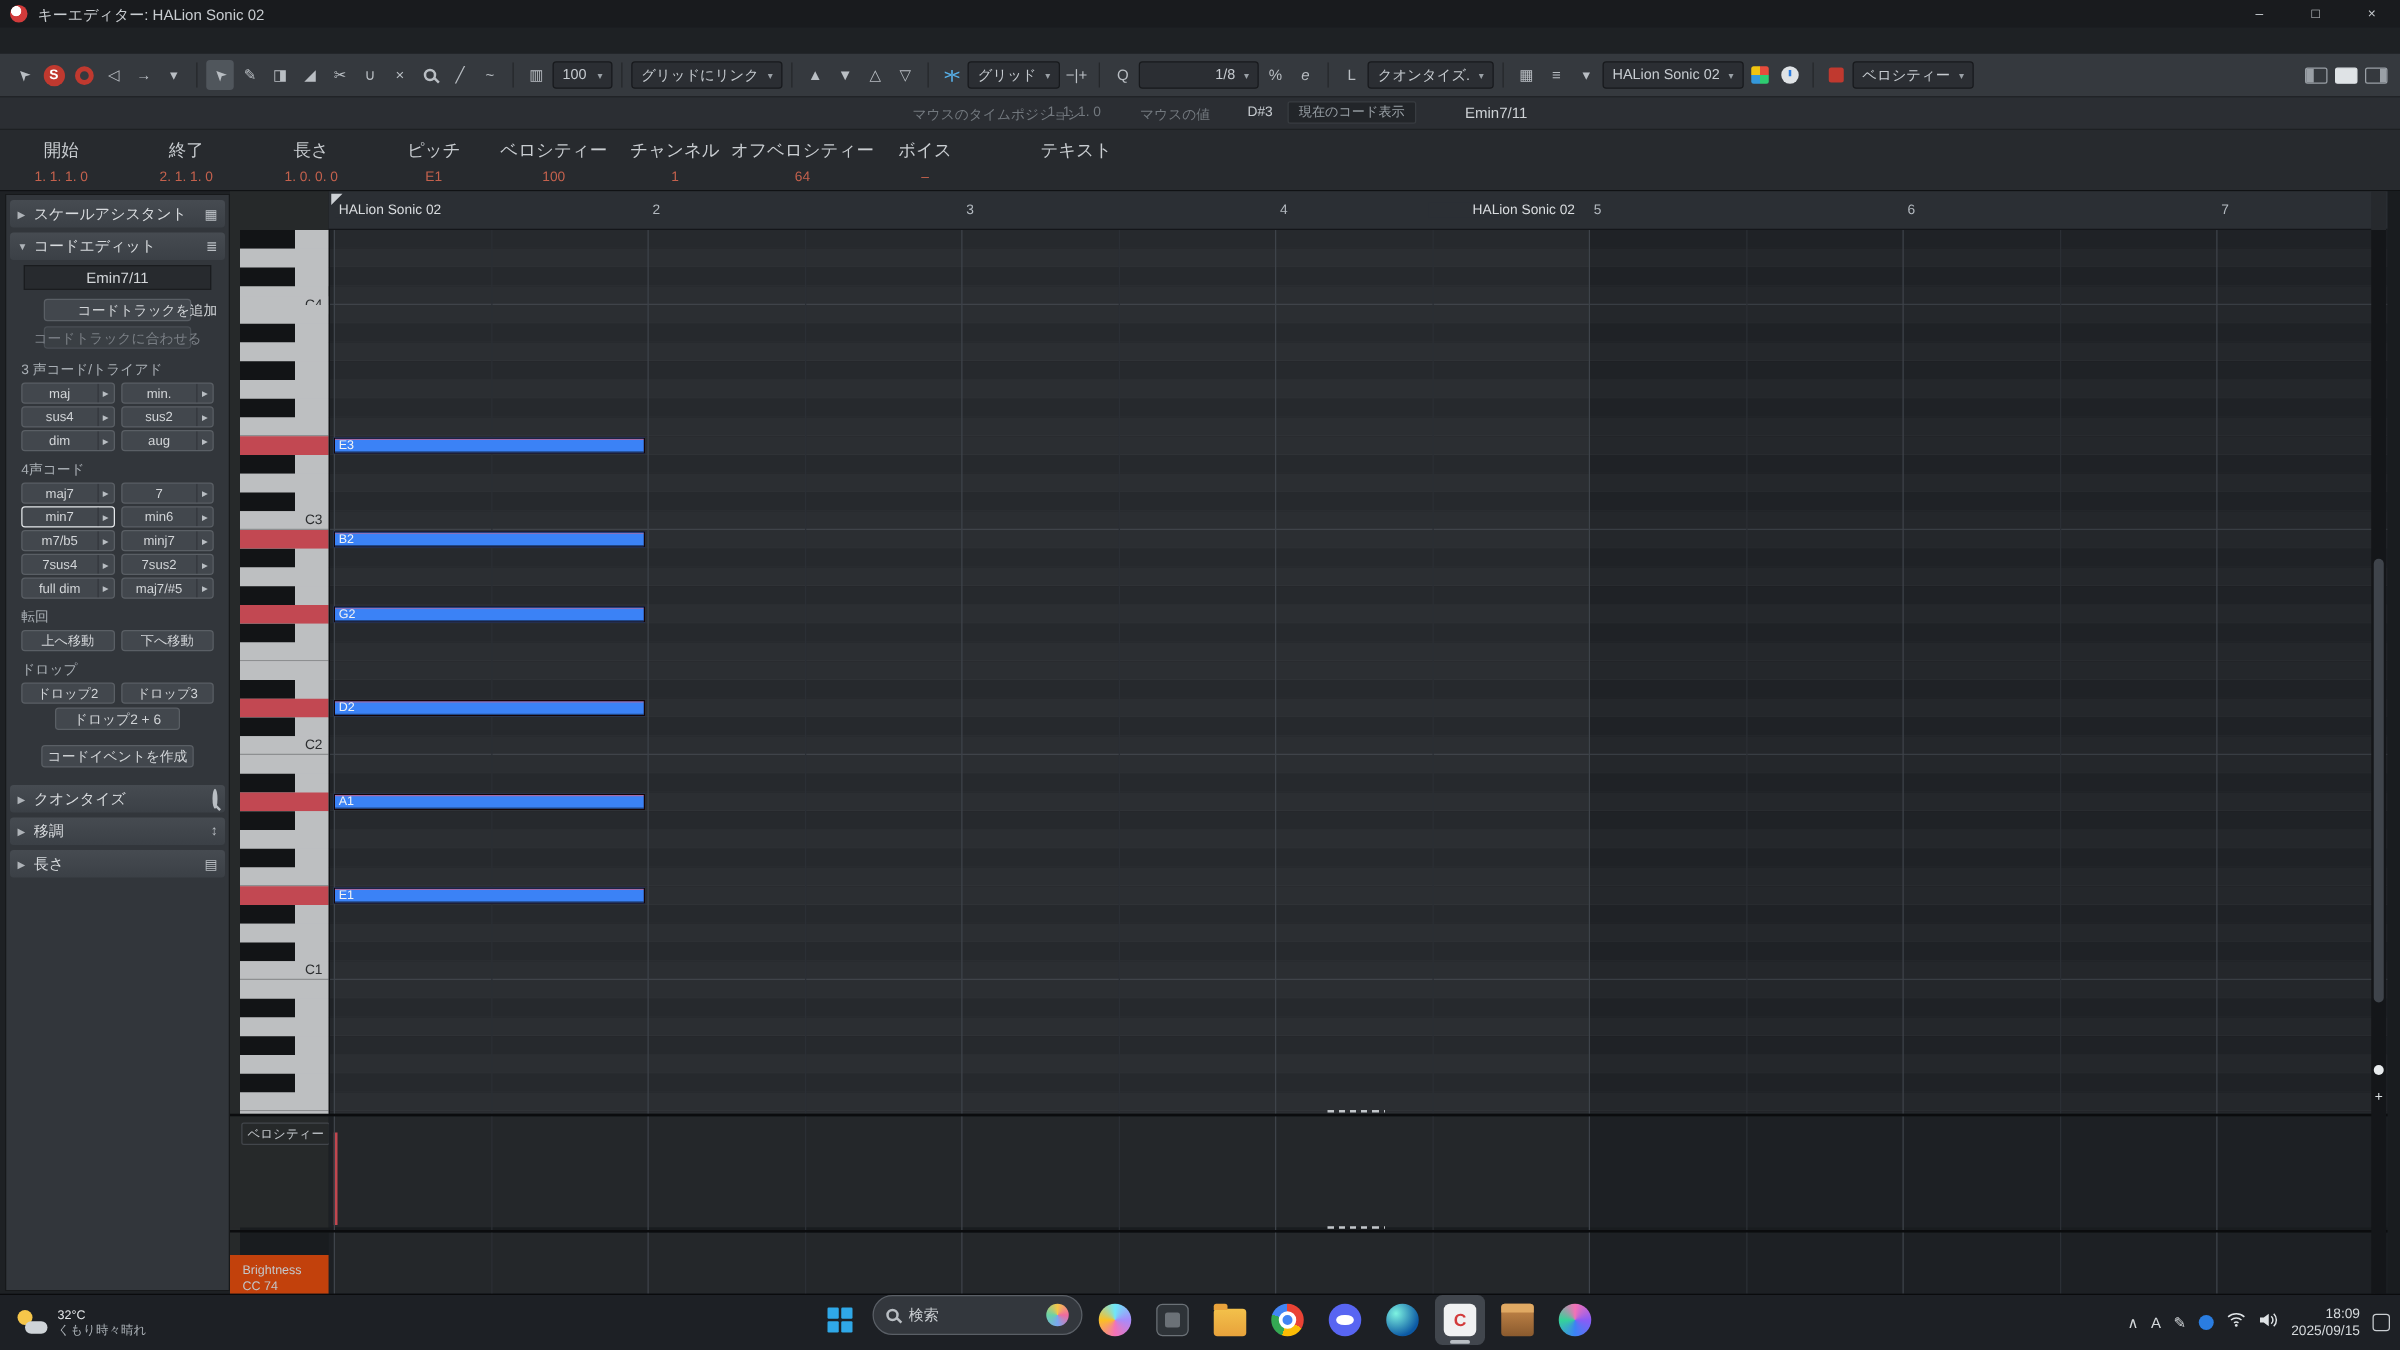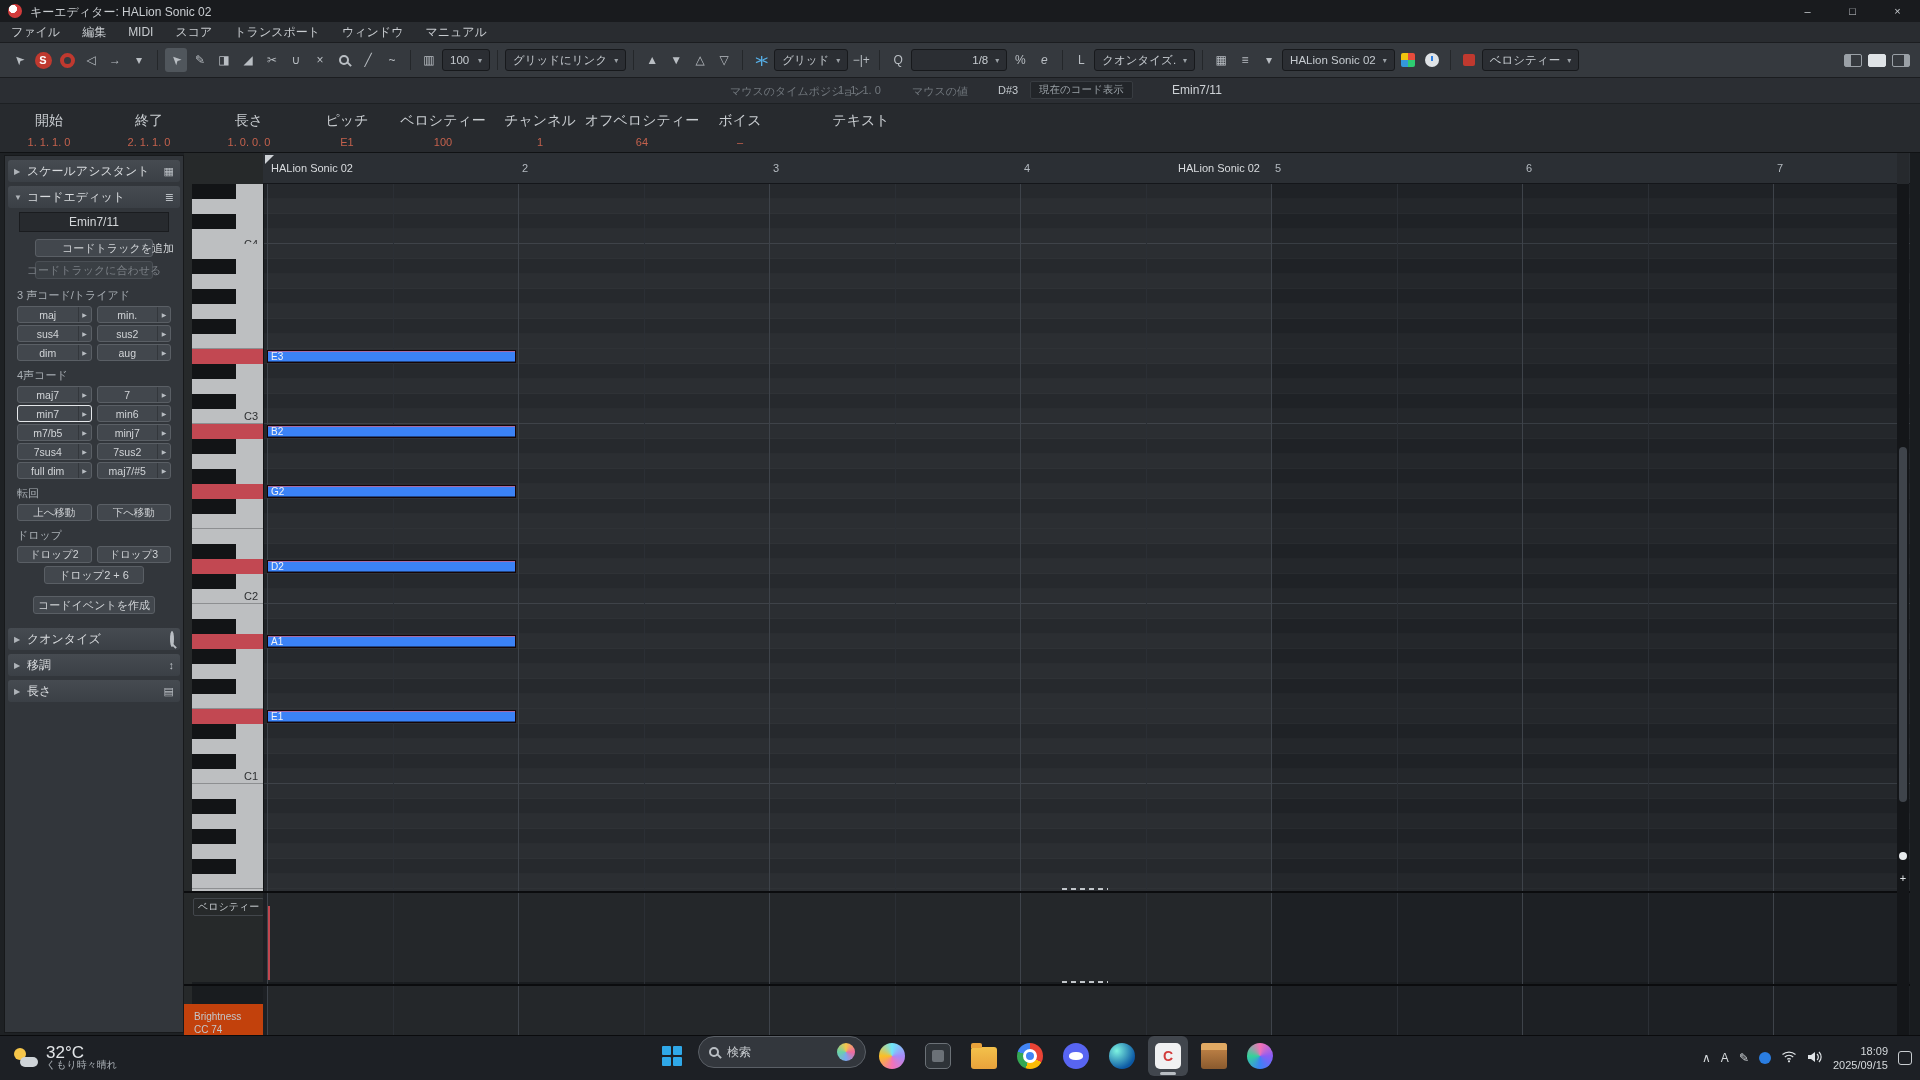--- a/index.html
+++ b/index.html
@@ -168,21 +168,21 @@
 
   
   .taskbar { position:absolute; left:0; top:1035px; width:1920px; height:45px; background:#1d2025;
     border-top:1px solid #0a0b0d; }
   .tb-left { position:absolute; left:12px; top:0; height:100%; display:flex; align-items:center; gap:8px; }
   .weather-ic { width:26px; height:22px; position:relative; }
   .weather-ic::before { content:''; position:absolute; left:2px; top:1px; width:12px; height:12px;
     border-radius:50%; background:#f6c64a; }
   .weather-ic::after { content:''; position:absolute; right:0; bottom:2px; width:18px; height:10px;
     border-radius:6px; background:#cfd4d8; }
-  .wt1 { font-size:17px; color:#e3e6e9; line-height:13px; }
+  .wt1 { font-size:10px; color:#e3e6e9; line-height:13px; }
   .wt2 { font-size:10px; color:#a9afb5; line-height:12px; }
   .tb-center { position:absolute; left:652px; top:0; height:100%; display:flex; align-items:flex-start; gap:6px; }
   .start-btn { width:40px; height:40px; border-radius:6px; display:flex; align-items:center; justify-content:center; }
   .start-ic { width:20px; height:20px; display:grid; grid-template:1fr 1fr / 1fr 1fr; gap:2px; }
   .start-ic i { background:#2fa8e8; border-radius:1px; }
   .search-pill { width:168px; height:32px; border-radius:16px; background:#33373d; border:1px solid #5a5f66;
     display:flex; align-items:center; padding:0 10px; gap:8px; color:#c9cdd1; font-size:12px; }
   .pill-dot { margin-left:auto; width:18px; height:18px; border-radius:50%;
     background:conic-gradient(#f6c64a,#ef6a9e,#7aa7f0,#69d3a7,#f6c64a); }
   .tb-app { position:relative; width:40px; height:40px; border-radius:6px; display:flex;
@@ -225,29 +225,20 @@
   <div class="titlebar">
     <span class="cubase-logo"></span>
     <span class="tb-title">キーエディター: HALion Sonic 02</span>
     <div class="win-controls">
       <span class="wbtn">–</span>
       <span class="wbtn">□</span>
       <span class="wbtn">×</span>
     </div>
   </div>
 
-  <div class="menubar" id="menubar">
-      <span class="menu-item">ファイル</span>
-      <span class="menu-item">編集</span>
-      <span class="menu-item">MIDI</span>
-      <span class="menu-item">スコア</span>
-      <span class="menu-item">トランスポート</span>
-      <span class="menu-item">ウィンドウ</span>
-      <span class="menu-item">マニュアル</span>
-    </div>
 
   <div class="toolbar">
     <span class="tbtn">
         <span class="rot-nw">➤</span>
       </span>
     <span class="tbtn">
         <span class="red-circle">S</span>
       </span>
     <span class="tbtn">
         <span class="rec-ring"></span>

